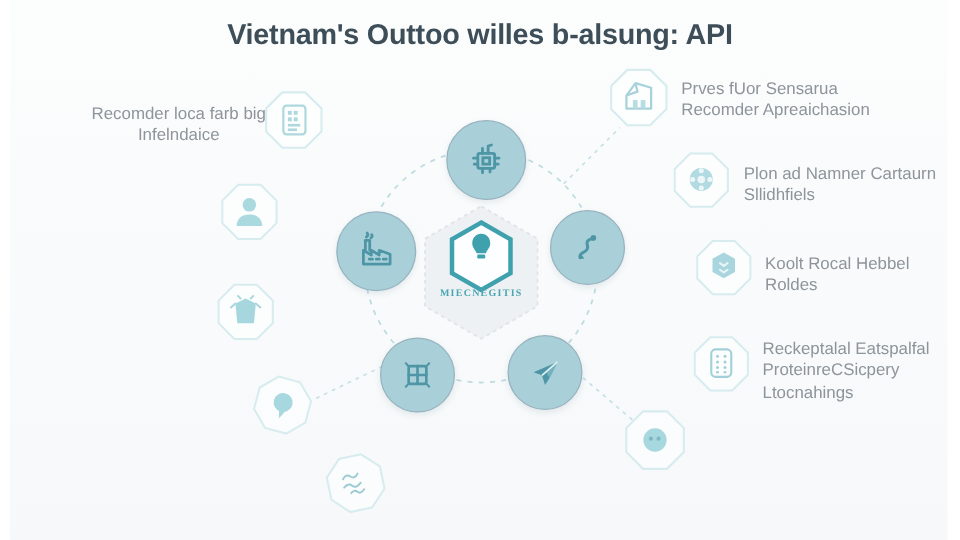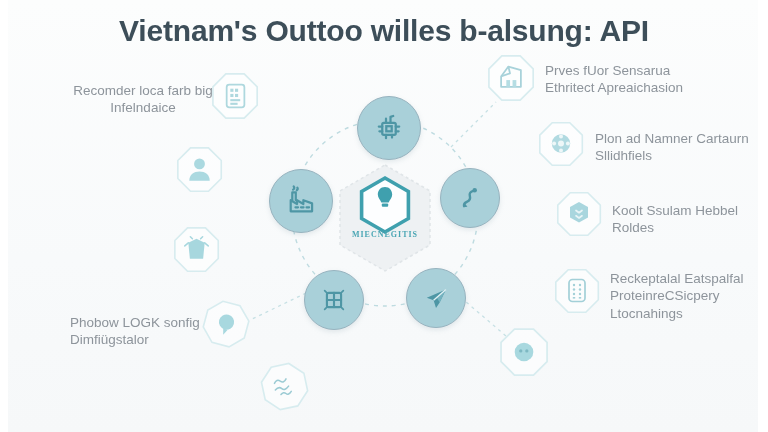--- a/index.html
+++ b/index.html
@@ -6,21 +6,21 @@
   .stage{
     position:relative;width:768px;height:432px;overflow:hidden;
     background:linear-gradient(180deg,#fcfdfd 0%,#f8fafb 60%,#f6f8f9 100%);
     font-family:"Liberation Sans",sans-serif;
   }
   .edge{position:absolute;top:0;height:432px;background:#ffffff;}
   .edge.left{left:0;width:8px;}
   .edge.right{right:0;width:10px;}
   .title{
     position:absolute;left:0;top:14px;width:768px;text-align:center;
-    font-size:30px;font-weight:600;color:#3d4e59;letter-spacing:-.2px;
+    font-size:23px;font-weight:600;color:#3d4e59;letter-spacing:-.2px;
   }
   .label{
     position:absolute;font-size:13.5px;line-height:1.28;color:#8d949b;
     white-space:pre-line;
   }
   .faint{color:#cbd0d4;}
   .ringsvg{position:absolute;left:0;top:0;pointer-events:none;}
   .node{
     position:absolute;border-radius:50%;
     background:#a9d0d9;border:1.5px solid #97b3bf;
@@ -138,22 +138,20 @@
   </div>
 
   <div class="icon-wrap" style="left:172px;top:225px;">
     <svg class="oct" width="49" height="49" viewBox="0 0 48 48">
       <polygon points="45.3,32.8 32.8,45.3 15.2,45.3 2.8,32.8 2.8,15.2 15.2,2.8 32.8,2.8 45.3,15.2" fill="#ffffff" fill-opacity=".55" stroke="#d7ecef" stroke-width="1.6"></polygon>
       <path d="M24 13.5l-8 4 1.5 15.5h13L32 17.5z" fill="#a7d7de"></path>
       <path d="M16 17.5l-3.5 3M32 17.5l3.5 3M20 13.5l-2-2M28 13.5l2-2" stroke="#a7d7de" stroke-width="1.5" fill="none" stroke-linecap="round"></path>
     </svg>
   </div>
 
-  <div class="label" style="left:70px;top:314px;width:150px;">Phobow LOGK sonfig
-Dimfiügstalor</div>
   <div class="icon-wrap rot15" style="left:202px;top:300px;">
     <svg class="oct" width="48" height="48" viewBox="0 0 48 48">
       <polygon points="45.3,32.8 32.8,45.3 15.2,45.3 2.8,32.8 2.8,15.2 15.2,2.8 32.8,2.8 45.3,15.2" fill="#ffffff" fill-opacity=".55" stroke="#d7ecef" stroke-width="1.6"></polygon>
       <circle cx="24" cy="22" r="7.6" fill="#a8d8df"></circle>
       <path d="M22.4 28.8l1.6 6.2 3-5.6z" fill="#a8d8df"></path>
     </svg>
   </div>
 
   <div class="icon-wrap rot-12" style="left:260px;top:362px;">
     <svg class="oct" width="49" height="49" viewBox="0 0 48 48">
@@ -171,21 +169,21 @@
       <polygon points="45.3,32.8 32.8,45.3 15.2,45.3 2.8,32.8 2.8,15.2 15.2,2.8 32.8,2.8 45.3,15.2" fill="#ffffff" fill-opacity=".55" stroke="#d7ecef" stroke-width="1.6"></polygon>
       <g fill="none" stroke="#a8d2da" stroke-width="1.7" stroke-linejoin="round">
         <path d="M14.5 22.5l7-9.5 12 3.5v16h-19z"></path>
         <path d="M21.5 13l1.5 6.5-8.5 3"></path>
       </g>
       <rect x="19.5" y="26" width="3.6" height="6.5" fill="#b5dde3"></rect>
       <rect x="25.5" y="26" width="3.6" height="6.5" fill="#b5dde3"></rect>
     </svg>
   </div>
   <div class="label" style="left:545px;top:62px;width:165px;">Prves fUor Sensarua
-Ethritect Apreaichasion</div>
+Recomder Apreaichasion</div>
 
   <div class="icon-wrap" style="left:537px;top:120px;">
     <svg class="oct" width="48" height="48" viewBox="0 0 48 48">
       <polygon points="45.3,32.8 32.8,45.3 15.2,45.3 2.8,32.8 2.8,15.2 15.2,2.8 32.8,2.8 45.3,15.2" fill="#ffffff" fill-opacity=".55" stroke="#d7ecef" stroke-width="1.6"></polygon>
       <circle cx="24" cy="23.5" r="9.2" fill="#b1dae1"></circle>
       <circle cx="24" cy="23.5" r="3" fill="#eef7f8"></circle>
       <g fill="#eef7f8">
         <circle cx="24" cy="16.6" r="2"></circle>
           <circle cx="24" cy="30.4" r="2"></circle>
         <circle cx="17.1" cy="23.5" r="2"></circle>
@@ -199,21 +197,21 @@
   <div class="icon-wrap" style="left:555px;top:190px;">
     <svg class="oct" width="48" height="48" viewBox="0 0 48 48">
       <polygon points="45.3,32.8 32.8,45.3 15.2,45.3 2.8,32.8 2.8,15.2 15.2,2.8 32.8,2.8 45.3,15.2" fill="#ffffff" fill-opacity=".55" stroke="#d7ecef" stroke-width="1.6"></polygon>
       <path d="M24 12l9 5v10.5l-9 5-9-5V17z" fill="#a9d6de"></path>
       <g fill="none" stroke="#e8f4f6" stroke-width="1.7" stroke-linecap="round" stroke-linejoin="round">
         <path d="M21 20.5l3 2.2 3-2.2"></path>
         <path d="M21 25.8l3 2.2 3-2.2"></path>
       </g>
     </svg>
   </div>
-  <div class="label" style="left:612px;top:202px;width:140px;">Koolt Ssulam Hebbel
+  <div class="label" style="left:612px;top:202px;width:140px;">Koolt Rocal Hebbel
 Roldes</div>
 
   <div class="icon-wrap" style="left:553px;top:267px;">
     <svg class="oct" width="48" height="48" viewBox="0 0 48 48">
       <polygon points="45.3,32.8 32.8,45.3 15.2,45.3 2.8,32.8 2.8,15.2 15.2,2.8 32.8,2.8 45.3,15.2" fill="#ffffff" fill-opacity=".55" stroke="#d7ecef" stroke-width="1.6"></polygon>
       <rect x="16" y="12.5" width="16" height="22" rx="3.5" fill="none" stroke="#a3d0d8" stroke-width="1.7"></rect>
       <g fill="#a3d0d8">
         <circle cx="21" cy="18" r="1.2"></circle>
           <circle cx="27" cy="18" r="1.2"></circle>
         <circle cx="21" cy="22.5" r="1.2"></circle>

